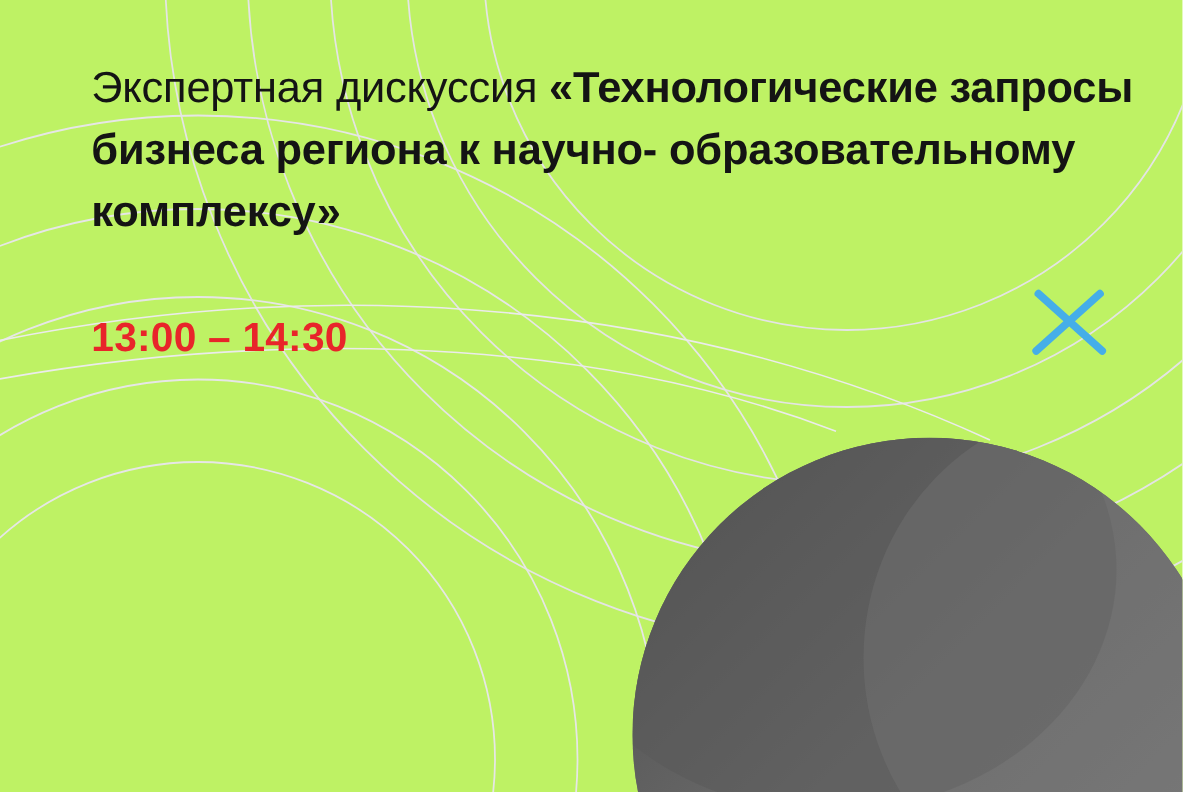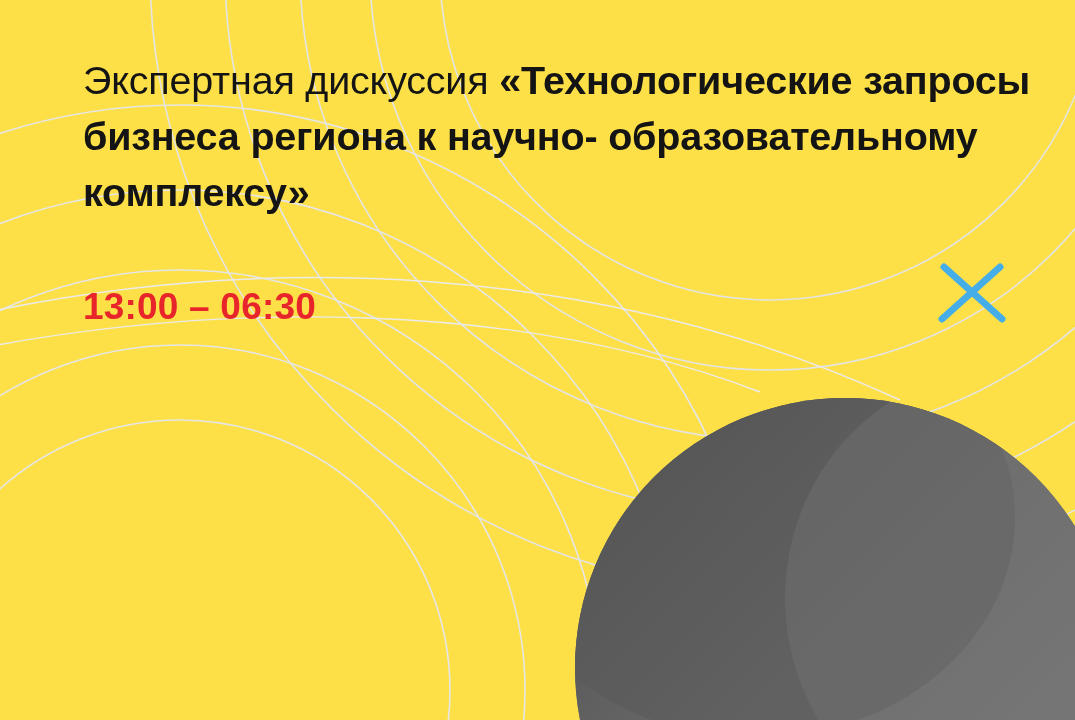--- a/index.html
+++ b/index.html
@@ -9,21 +9,21 @@
     background: #ffffff;
   }
   body {
     font-family: "Liberation Sans", "DejaVu Sans", sans-serif;
   }
 
   .slide {
     position: relative;
     width: 1075px;
     height: 720px;
-    background: #fde047;
+    background: #bef264;
     overflow: hidden;
   }
 
   
   .bg-arcs {
     position: absolute;
     inset: 0;
     width: 1075px;
     height: 720px;
     pointer-events: none;
@@ -131,21 +131,21 @@
   </svg>
 
   <div class="content">
     <h1 class="headline">
       <span>Экспертная дискуссия </span><span class="em">«Технологические</span>
       <span class="em">запросы бизнеса региона к научно-</span>
       <span class="em">образовательному комплексу»</span>
     </h1>
   </div>
 
-  <p class="time">13:00 – 06:30</p>
+  <p class="time">13:00 – 14:30</p>
 
   <svg class="cross-mark" viewBox="0 0 86 76" xmlns="http://www.w3.org/2000/svg" aria-hidden="true">
     <g stroke="#45AEE8" stroke-width="7" stroke-linecap="round">
       <line x1="14" y1="12" x2="72" y2="64"></line>
       <line x1="70" y1="12" x2="12" y2="64"></line>
     </g>
   </svg>
 
   <div class="photo-circle">
     <svg width="540" height="540" viewBox="0 0 540 540" xmlns="http://www.w3.org/2000/svg" aria-hidden="true">

